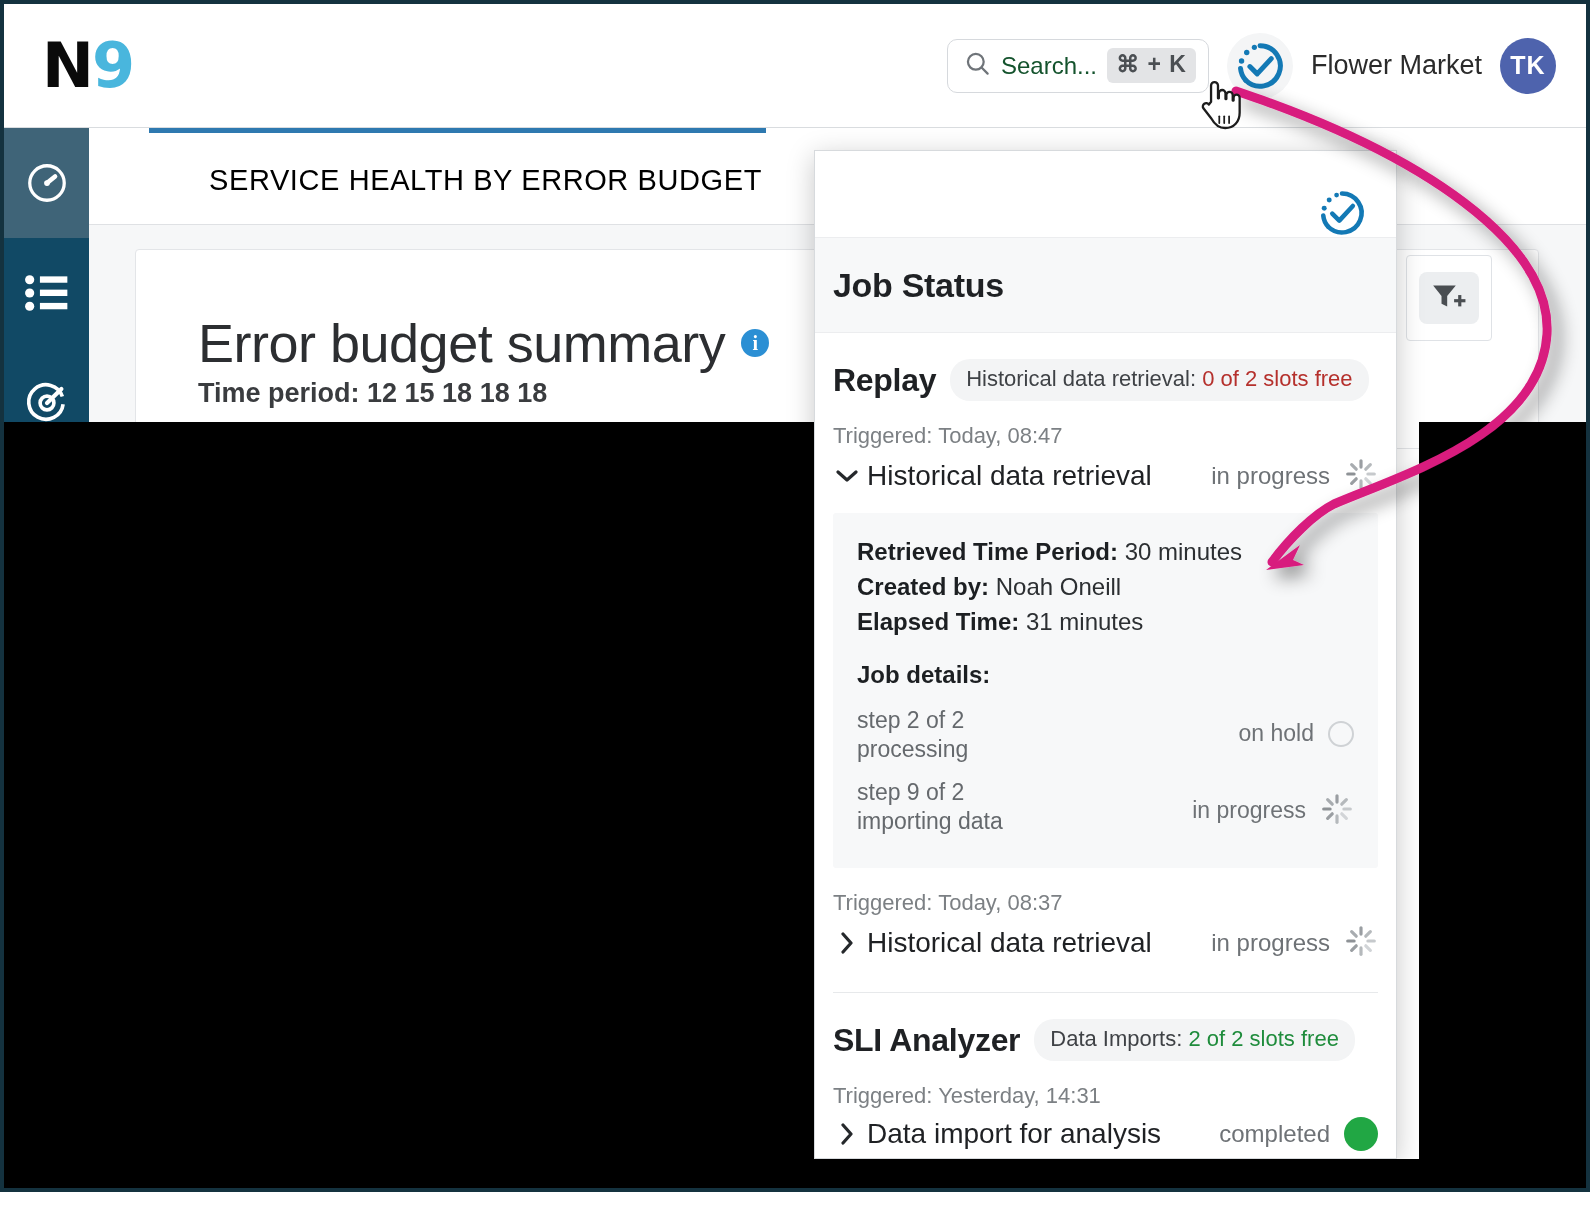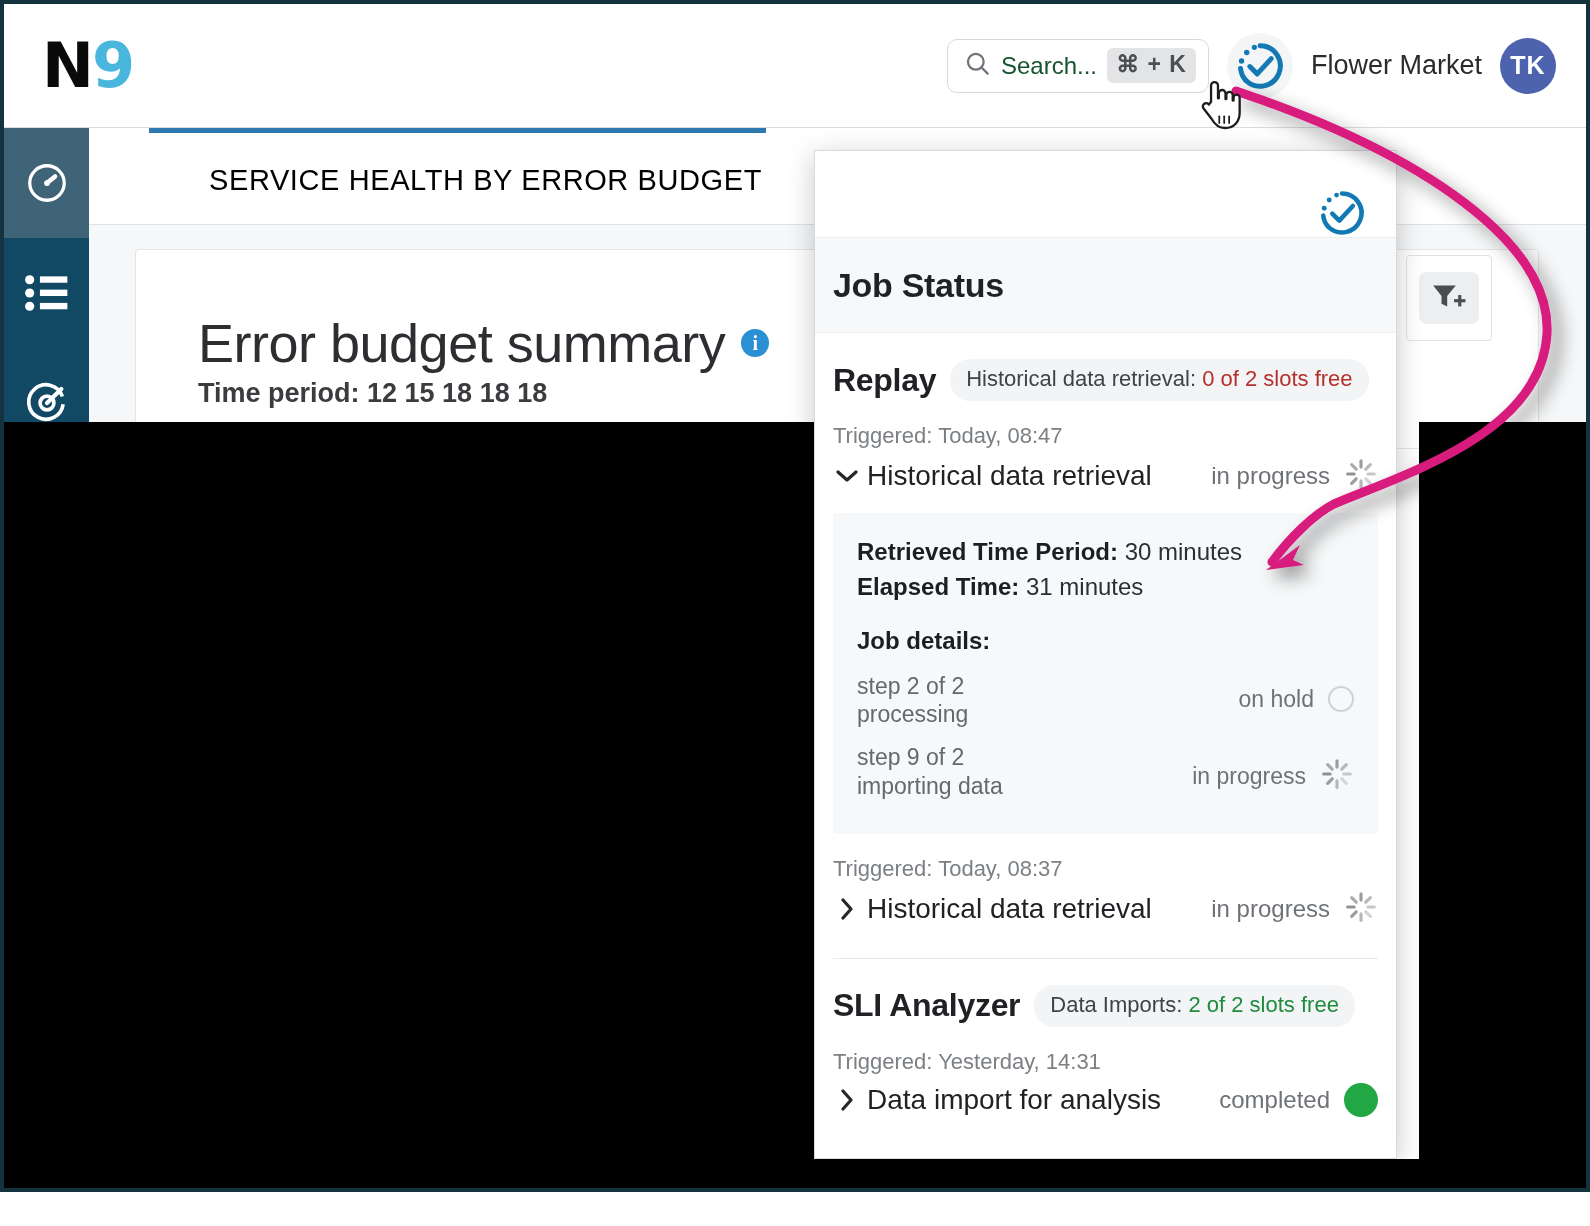--- a/index.html
+++ b/index.html
@@ -399,20 +399,21 @@
                 <line x1="3.5" y1="16" x2="9.5" y2="16" stroke="#8e9296"></line>
                 <line x1="7.2" y1="7.2" x2="11.5" y2="11.5" stroke="#a8acb0"></line>
               </g>
             </svg>
           </span>
         </span>
       </div>
 
       <div class="detail-card">
         <div class="detail-line"><b>Retrieved Time Period:</b> <span>30 minutes</span></div>
+        <div class="detail-line"><b>Created by:</b> <span>Noah Oneill</span></div>
         <div class="detail-line"><b>Elapsed Time:</b> <span>31 minutes</span></div>
 
         <div class="detail-head">Job details:</div>
 
         <div class="step-row">
           <span class="step-text"><span>step 2 of 2</span><br><span>processing</span></span>
           <span class="step-status">
             <span class="st-label">on hold</span>
             <span class="hold-circle"></span>
           </span>

